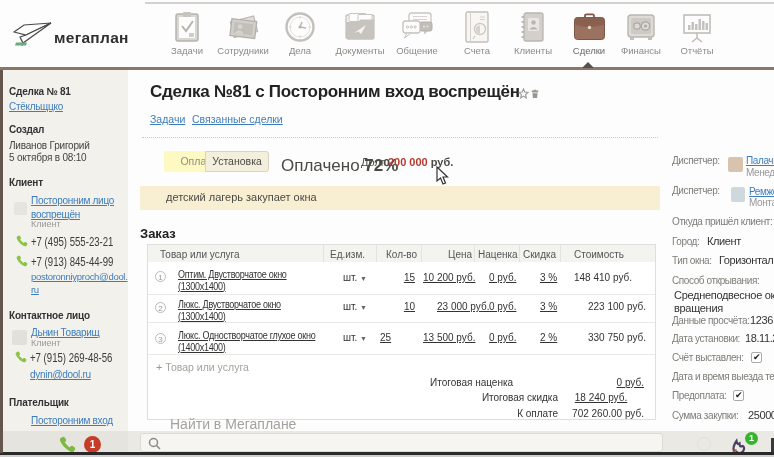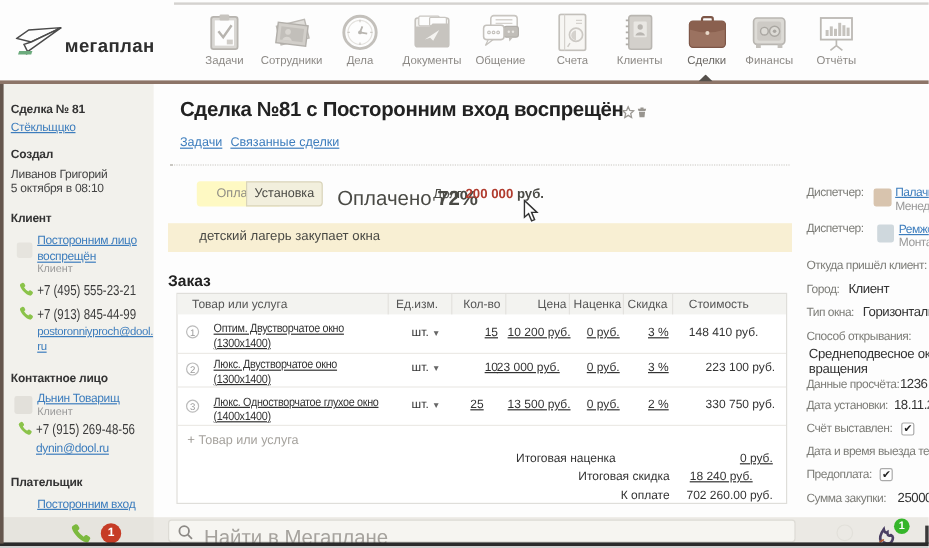--- a/index.html
+++ b/index.html
@@ -311,29 +311,29 @@
     <div class="abs tc u" style="left:380px;top:272px;width:35px;text-align:right">15</div>
     <div class="abs tc u" style="left:423px;top:272px">10 200 руб.</div>
     <div class="abs tc u" style="left:489px;top:272px">0 руб.</div>
     <div class="abs tc u" style="left:540px;top:272px">3 %</div>
     <div class="abs tc" style="left:560px;top:272px;width:86px;text-align:center">148 410 руб.</div>
 
     <div class="abs num" style="left:155px;top:302px">2</div>
     <div class="abs tc" style="left:178px;top:299px;line-height:11.5px;letter-spacing:-0.3px;transform:scaleX(0.9);transform-origin:0 0"><span class="u">Люкс. Двустворчатое окно</span><br><span class="u">(1300x1400)</span></div>
     <div class="abs tc" style="left:343px;top:301px">шт. <span style="color:#666;font-size:7px">▼</span></div>
     <div class="abs tc u" style="left:380px;top:301px;width:35px;text-align:right">10</div>
-    <div class="abs tc u" style="left:414px;top:301px">23 000 руб.</div>
+    <div class="abs tc u" style="left:437px;top:301px">23 000 руб.</div>
     <div class="abs tc u" style="left:489px;top:301px">0 руб.</div>
     <div class="abs tc u" style="left:540px;top:301px">3 %</div>
     <div class="abs tc" style="left:560px;top:301px;width:86px;text-align:right">223 100 руб.</div>
 
     <div class="abs num" style="left:155px;top:333px">3</div>
     <div class="abs tc" style="left:178px;top:330px;line-height:11.5px;letter-spacing:-0.3px;transform:scaleX(0.9);transform-origin:0 0"><span class="u">Люкс. Одностворчатое глухое окно</span><br><span class="u">(1400x1400)</span></div>
     <div class="abs tc" style="left:343px;top:332px">шт. <span style="color:#666;font-size:7px">▼</span></div>
-    <div class="abs tc u" style="left:380px;top:332px;width:35px;text-align:center">25</div>
+    <div class="abs tc u" style="left:380px;top:332px;width:35px;text-align:left">25</div>
     <div class="abs tc u" style="left:423px;top:332px">13 500 руб.</div>
     <div class="abs tc u" style="left:489px;top:332px">0 руб.</div>
     <div class="abs tc u" style="left:540px;top:332px">2 %</div>
     <div class="abs tc" style="left:560px;top:332px;width:86px;text-align:right">330 750 руб.</div>
 
     <div class="abs" style="left:156px;top:361px;font-size:10.5px;color:#a5a29d"><span style="color:#9a9792;font-size:11px">+</span> Товар или услуга</div>
     <div class="abs tc" style="left:430px;top:377px;width:128px;text-align:left">Итоговая наценка</div>
     <div class="abs tc u" style="left:558px;top:377px;width:86px;text-align:right">0 руб.</div>
     <div class="abs tc" style="left:430px;top:392px;width:128px;text-align:right">Итоговая скидка</div>
     <div class="abs tc u" style="left:558px;top:392px;width:86px;text-align:center">18 240 руб.</div>
@@ -375,21 +375,21 @@
   <div id="bbarl"></div>
   <div id="search"></div>
   <svg class="abs" style="left:59px;top:436px" width="17" height="17" viewBox="0 0 13 13">
       <path d="M2.7 0.8 C3.3 0.4 4 0.6 4.4 1.2 L5.3 2.6 C5.6 3.1 5.5 3.8 5 4.2 L4.4 4.7 C4.9 5.8 7.2 8.1 8.3 8.6 L8.8 8 C9.2 7.5 9.9 7.4 10.4 7.7 L11.8 8.6 C12.4 9 12.6 9.7 12.2 10.3 L11.4 11.6 C11 12.2 10.2 12.5 9.5 12.2 C5.9 11 2 7.1 0.8 3.5 C0.5 2.8 0.8 2 1.4 1.6 Z" fill="#7cb93e"></path>
     </svg>
   <div class="abs" style="left:84px;top:436px;width:17px;height:17px;background:#c63c26;border-radius:50%;color:#fff;font-size:10px;font-weight:bold;text-align:center;line-height:17px">1</div>
   <svg class="abs" style="left:148px;top:437px" width="13" height="13" viewBox="0 0 13 13">
       <circle cx="5.5" cy="5.5" r="4" fill="none" stroke="#8d8a86" stroke-width="1.5"></circle>
       <path d="M8.5 8.5 L12 12" stroke="#8d8a86" stroke-width="1.5"></path>
     </svg>
-  <div class="abs" style="left:170px;top:438px;font-size:17px;color:#a5a29d">Найти в Мегаплане</div>
+  <div class="abs" style="left:170px;top:416px;font-size:14px;color:#a5a29d">Найти в Мегаплане</div>
   <div class="abs" style="left:697px;top:437px;width:14px;height:14px;border:1.5px solid #e2e0da;border-radius:50%"></div>
   <svg class="abs" style="left:731px;top:434px" width="18" height="19" viewBox="0 0 18 19">
     <path d="M3 17 C1.5 13.5 3 10.5 5.5 7 C6 9.5 7 10.5 8.5 9.5 C8.5 12 9.5 13 11.5 12" fill="none" stroke="#4a3f63" stroke-width="2.2" stroke-linecap="round"></path>
     <path d="M11.5 12 C13.5 12.5 13.5 15 12 17.5 C10.5 19.5 7.5 19.5 5.5 18" fill="none" stroke="#4a3f63" stroke-width="2.2" stroke-linecap="round"></path>
     <path d="M2.5 17.5 l2.5 -1.5" stroke="#b0552e" stroke-width="1.6" stroke-linecap="round"></path>
   </svg>
   <div class="abs" style="left:771px;top:438px;width:3px;height:15px;background:#3a3a3a"></div>
   <div class="abs" style="left:745px;top:432px;width:13px;height:13px;background:#35b52a;border-radius:50%;color:#fff;font-size:9px;font-weight:bold;text-align:center;line-height:13px">1</div>
   <div id="bline"></div>
   <div id="bline2"></div>

